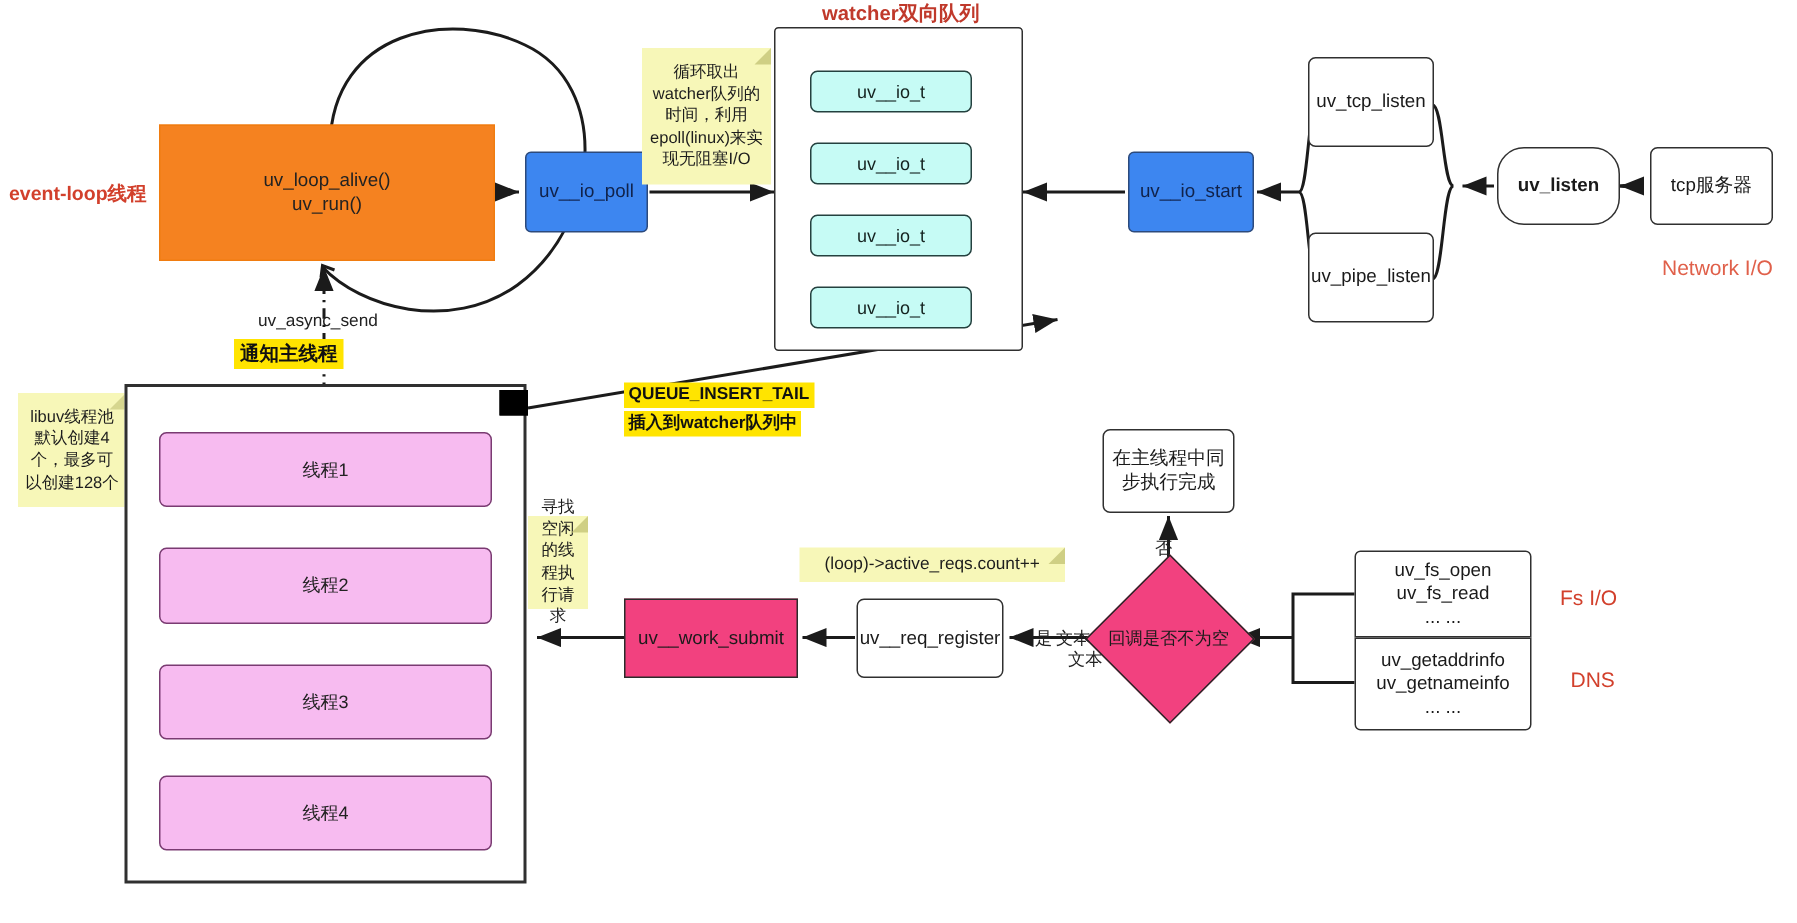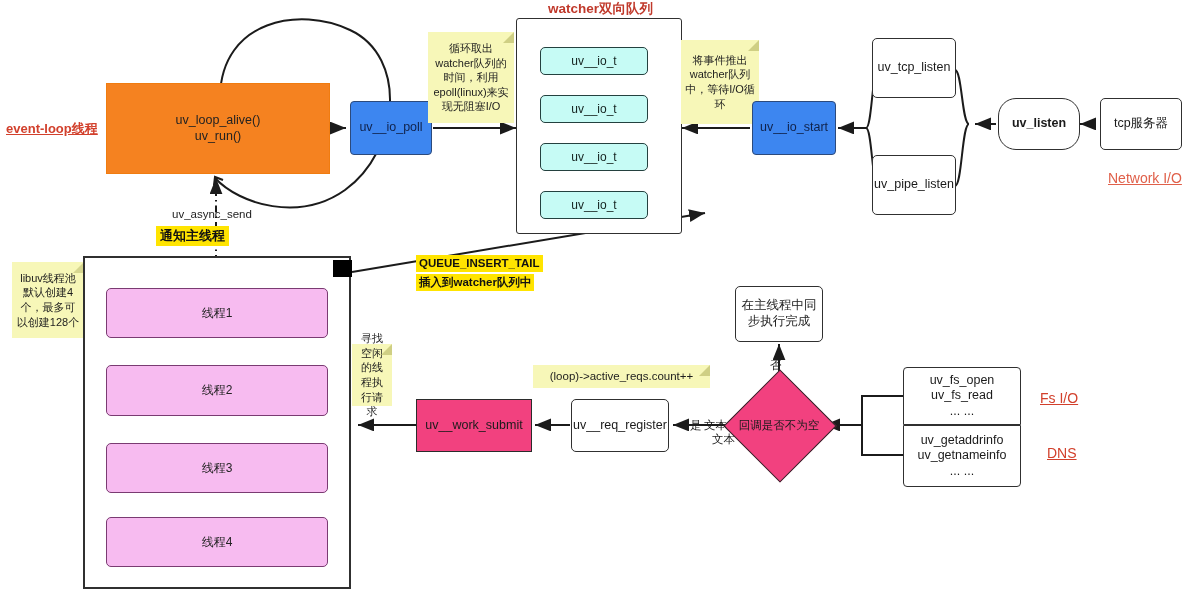--- a/index.html
+++ b/index.html
@@ -14,21 +14,21 @@
   .orange{background:#f58220;border:1.5px solid #f07c10;font-size:12.5px;color:#222;}
   
   .blue{background:#3d86f0;border:1.8px solid #2c4a7c;border-radius:4px;color:#10224a;font-size:12.5px;}
   
   .cyan{background:#c6fbf5;border:1.6px solid #24413f;border-radius:5px;color:#14221f;font-size:12px;}
   
   .pink{background:#f7bbf0;border:1.5px solid #7a3b72;border-radius:5px;color:#222;font-size:12px;}
   
   .magenta{background:#f2417f;border:1.6px solid #2b2b2b;color:#1b1b1b;font-size:12.5px;}
   
-  .redlabel{color:#d2402c;font-weight:bold;font-size:13px;white-space:nowrap;text-decoration:underline;}
+  .redlabel{color:#d2402c;font-weight:bold;font-size:13px;white-space:nowrap;}
   .redlabel2{color:#c0392b;font-weight:bold;font-size:13.5px;white-space:nowrap;}
   .plain{font-size:11.5px;color:#222;white-space:nowrap;}
   
   .sticky{background:#f7f7b8;font-size:11px;color:#1d1d1d;line-height:1.32;text-align:center;
           display:flex;align-items:center;justify-content:center;padding:3px 4px;}
   .sticky::after{content:"";position:absolute;right:0;top:0;border-width:0 0 11px 11px;
           border-style:solid;border-color:transparent transparent #cfcf84 transparent;}
   .sticky.fold::after{border-color:transparent transparent #d6d68f transparent;}
   
   .hl{background:#ffe400;font-size:11.5px;font-weight:bold;color:#111;line-height:1.3;padding:1px 3px;display:inline-block;}
@@ -119,21 +119,20 @@
   <div class="abs sticky" style="left:428px;top:32px;width:86px;height:91px;">循环取出watcher队列的时间，利用epoll(linux)来实现无阻塞I/O</div>
 
   <div class="abs redlabel2" style="left:548px;top:0px;">watcher双向队列</div>
   <div class="abs node-sq" style="left:516px;top:18px;width:166px;height:216px;border-radius:3px;"></div>
 
   <div class="abs box cyan" style="left:540px;top:47px;width:108px;height:28px;">uv__io_t</div>
   <div class="abs box cyan" style="left:540px;top:95px;width:108px;height:28px;">uv__io_t</div>
   <div class="abs box cyan" style="left:540px;top:143px;width:108px;height:28px;">uv__io_t</div>
   <div class="abs box cyan" style="left:540px;top:191px;width:108px;height:28px;">uv__io_t</div>
 
-  <div class="abs sticky" style="left:681px;top:40px;width:78px;height:84px;">将事件推出watcher队列中，等待I/O循环</div>
 
   <div class="abs box blue" style="left:752px;top:101px;width:84px;height:54px;">uv__io_start</div>
 
   <div class="abs box node" style="left:872px;top:38px;width:84px;height:60px;">uv_tcp_listen</div>
   <div class="abs box node" style="left:872px;top:155px;width:84px;height:60px;padding:0 6px;">uv_pipe_listen</div>
   <div class="abs box node" style="left:998px;top:98px;width:82px;height:52px;font-weight:bold;border-radius:18px;">uv_listen</div>
   <div class="abs box node" style="left:1100px;top:98px;width:82px;height:52px;">tcp服务器</div>
   <div class="abs redlabel" style="left:1108px;top:170px;font-size:14px;font-weight:normal;color:#e0604a;">Network I/O</div>
 
   <div class="abs sticky fold" style="left:12px;top:262px;width:72px;height:76px;">libuv线程池默认创建4个，最多可以创建128个</div>

